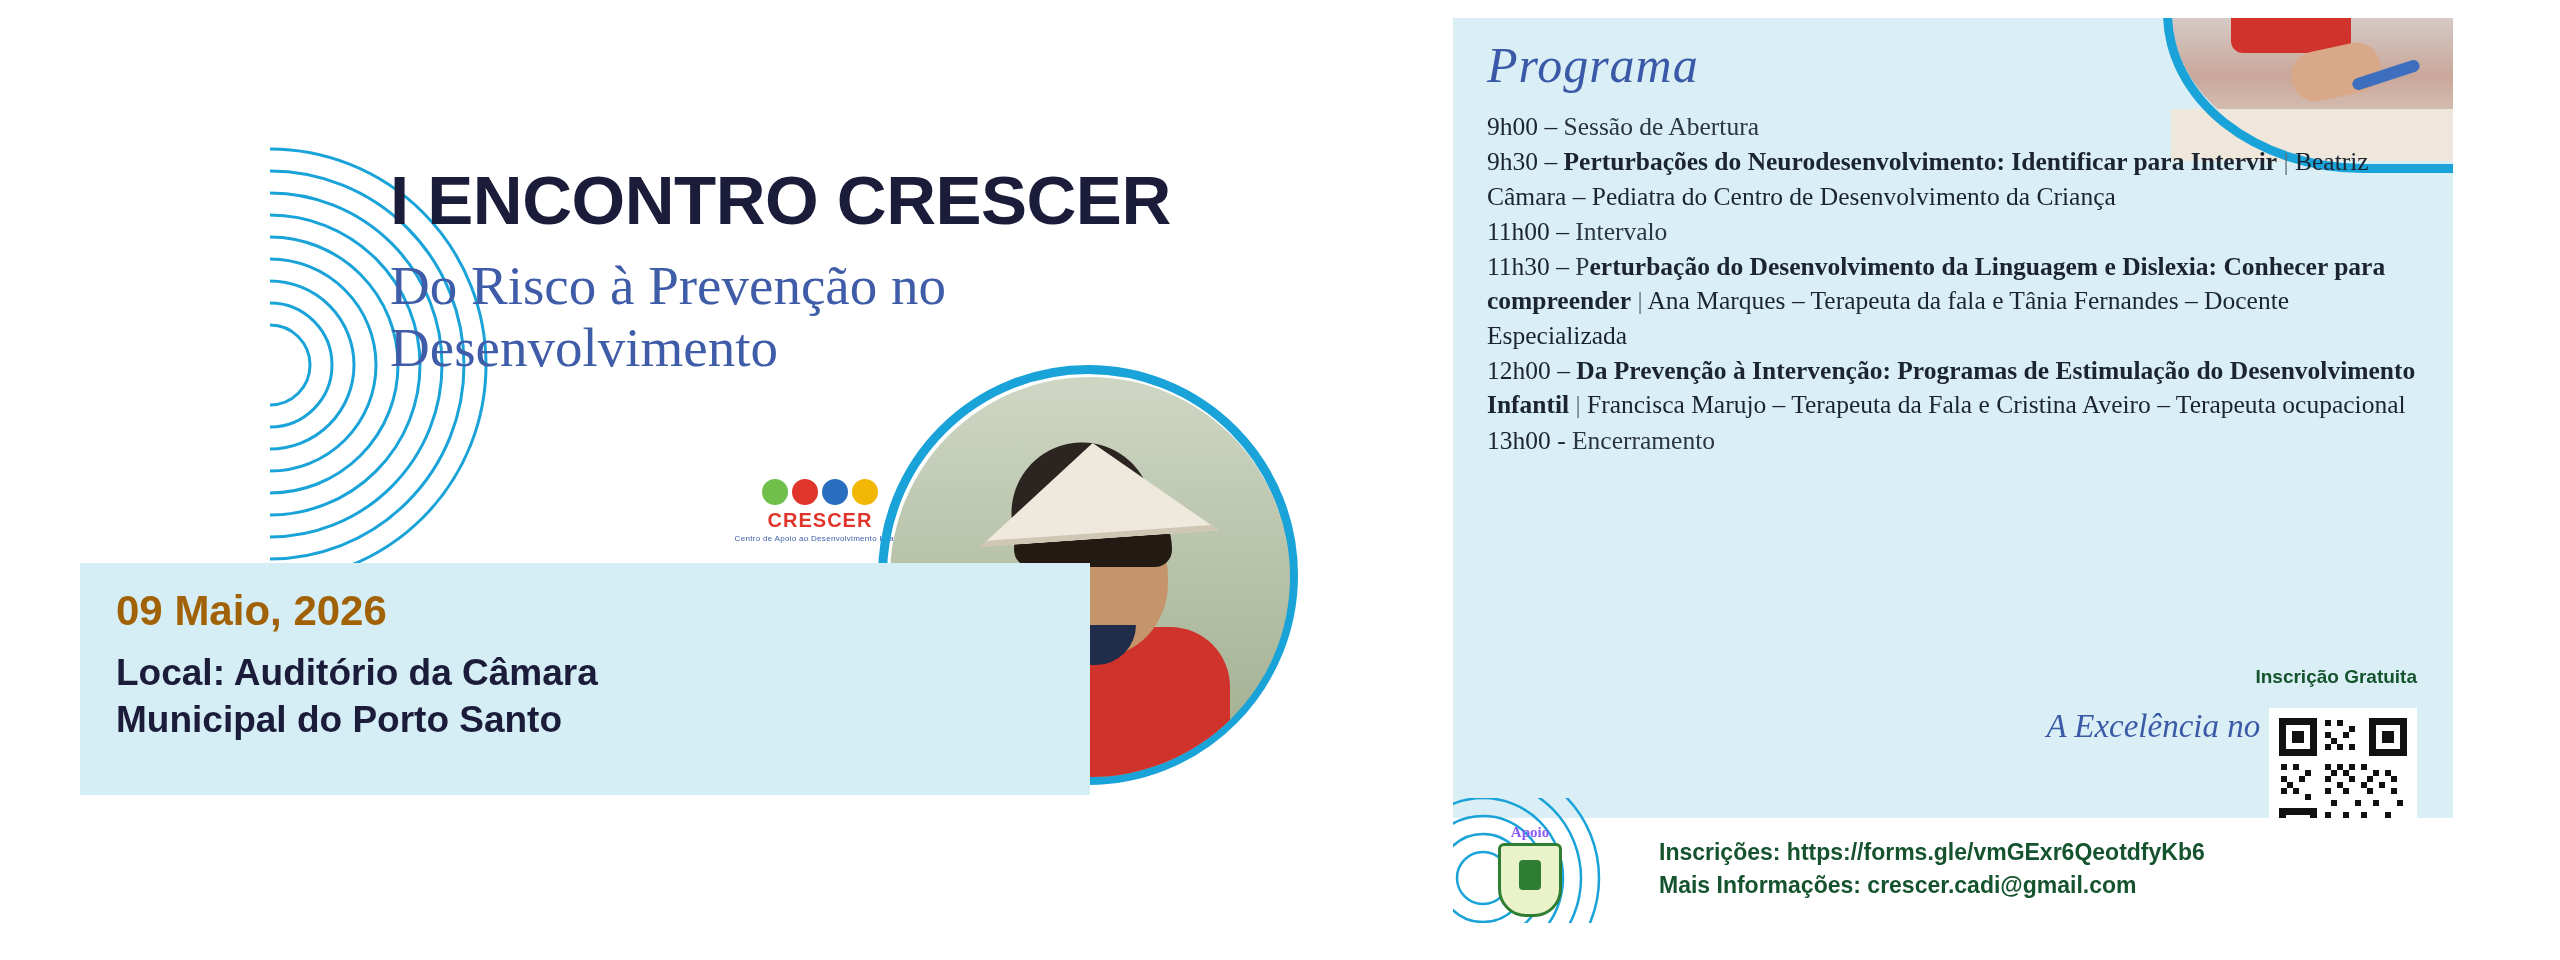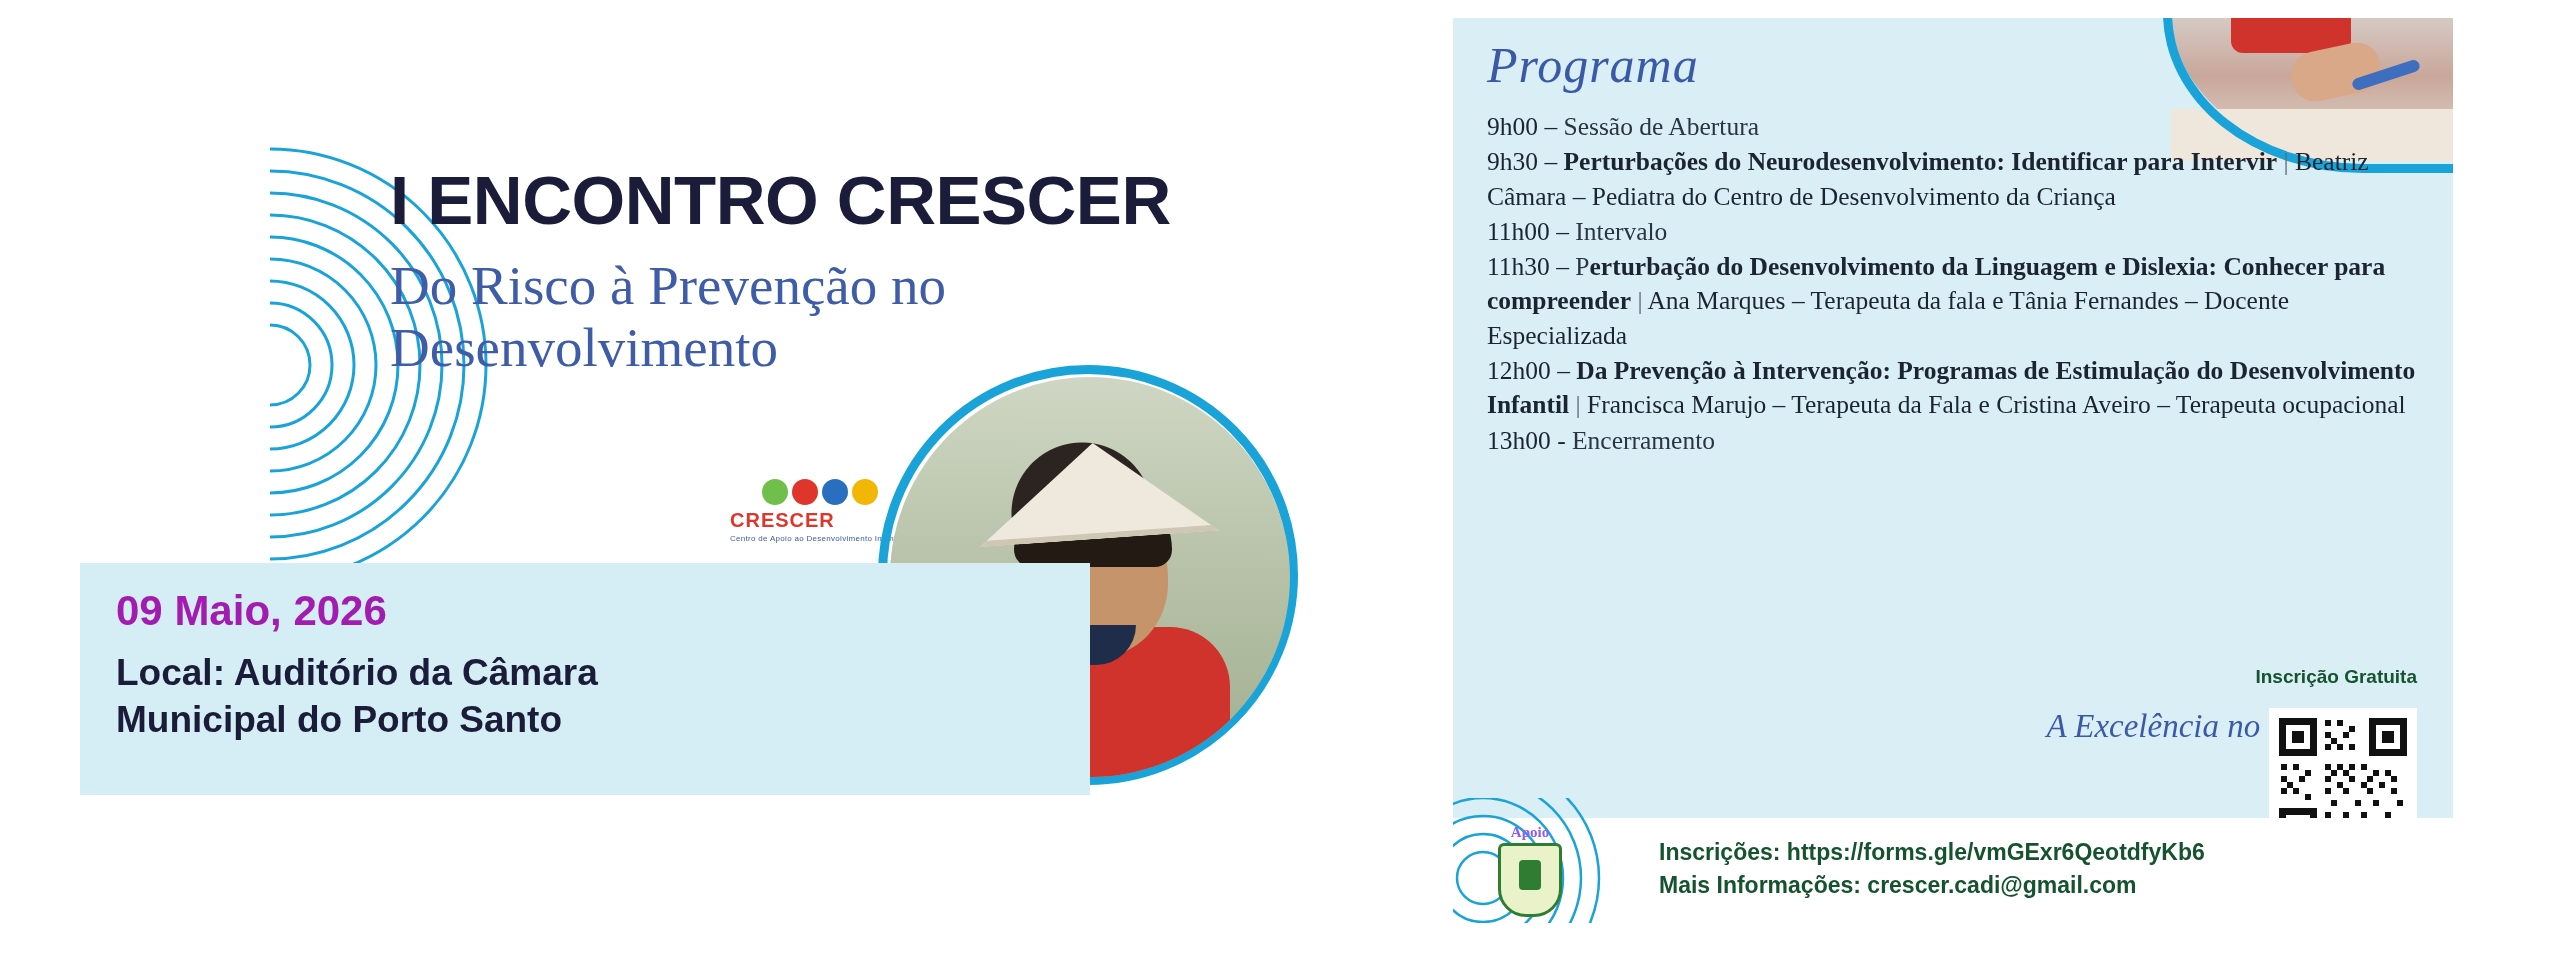--- a/index.html
+++ b/index.html
@@ -26,21 +26,21 @@
     font-family:"Liberation Sans", sans-serif;
     font-weight:bold;font-size:69px;letter-spacing:-0.5px;
     color:#1b1b3a;line-height:1.05;margin:0 0 18px 0;
   }
   .sub-title{
     font-family:"Liberation Serif", serif;
     font-size:55px;color:#3f5ca8;line-height:1.12;margin:0;
     font-weight:400;
   }
   .logo-crescer{
-    position:absolute;left:650px;top:440px;width:180px;
+    position:absolute;left:650px;top:440px;width:180px;text-align:center;
   }
   .logo-mark{display:flex;justify-content:center;align-items:flex-end;gap:4px;height:40px;}
   .lm{width:26px;height:26px;border-radius:50%;}
   .lm.g{background:#6fbf4a;}
   .lm.r{background:#e0352b;}
   .lm.b{background:#2a6fbf;}
   .lm.y{background:#f2b705;}
   .logo-word{
     font-size:20px;font-weight:bold;color:#e0352b;letter-spacing:1px;margin-top:4px;
   }
@@ -94,21 +94,21 @@
   .photo-left .crop-right{
     position:absolute;right:0;top:0;width:30px;height:100%;background:#ffffff;
   }
 
   .info-band{
     position:absolute;left:0px;top:538px;width:1010px;height:232px;
     background:#d5edf4;
   }
   .date-line{
     position:absolute;left:36px;top:24px;
-    font-size:42px;font-weight:bold;color:#a21caf;letter-spacing:0px;
+    font-size:42px;font-weight:bold;color:#a16207;letter-spacing:0px;
   }
   .place-line{
     position:absolute;left:36px;top:86px;width:680px;
     font-size:37px;font-weight:bold;color:#1b1b3a;line-height:1.28;
   }
 
   
   .poster-right{
     position:absolute;left:1430px;top:18px;width:1000px;height:905px;
     background:#ffffff;overflow:hidden;margin-left:23px;

